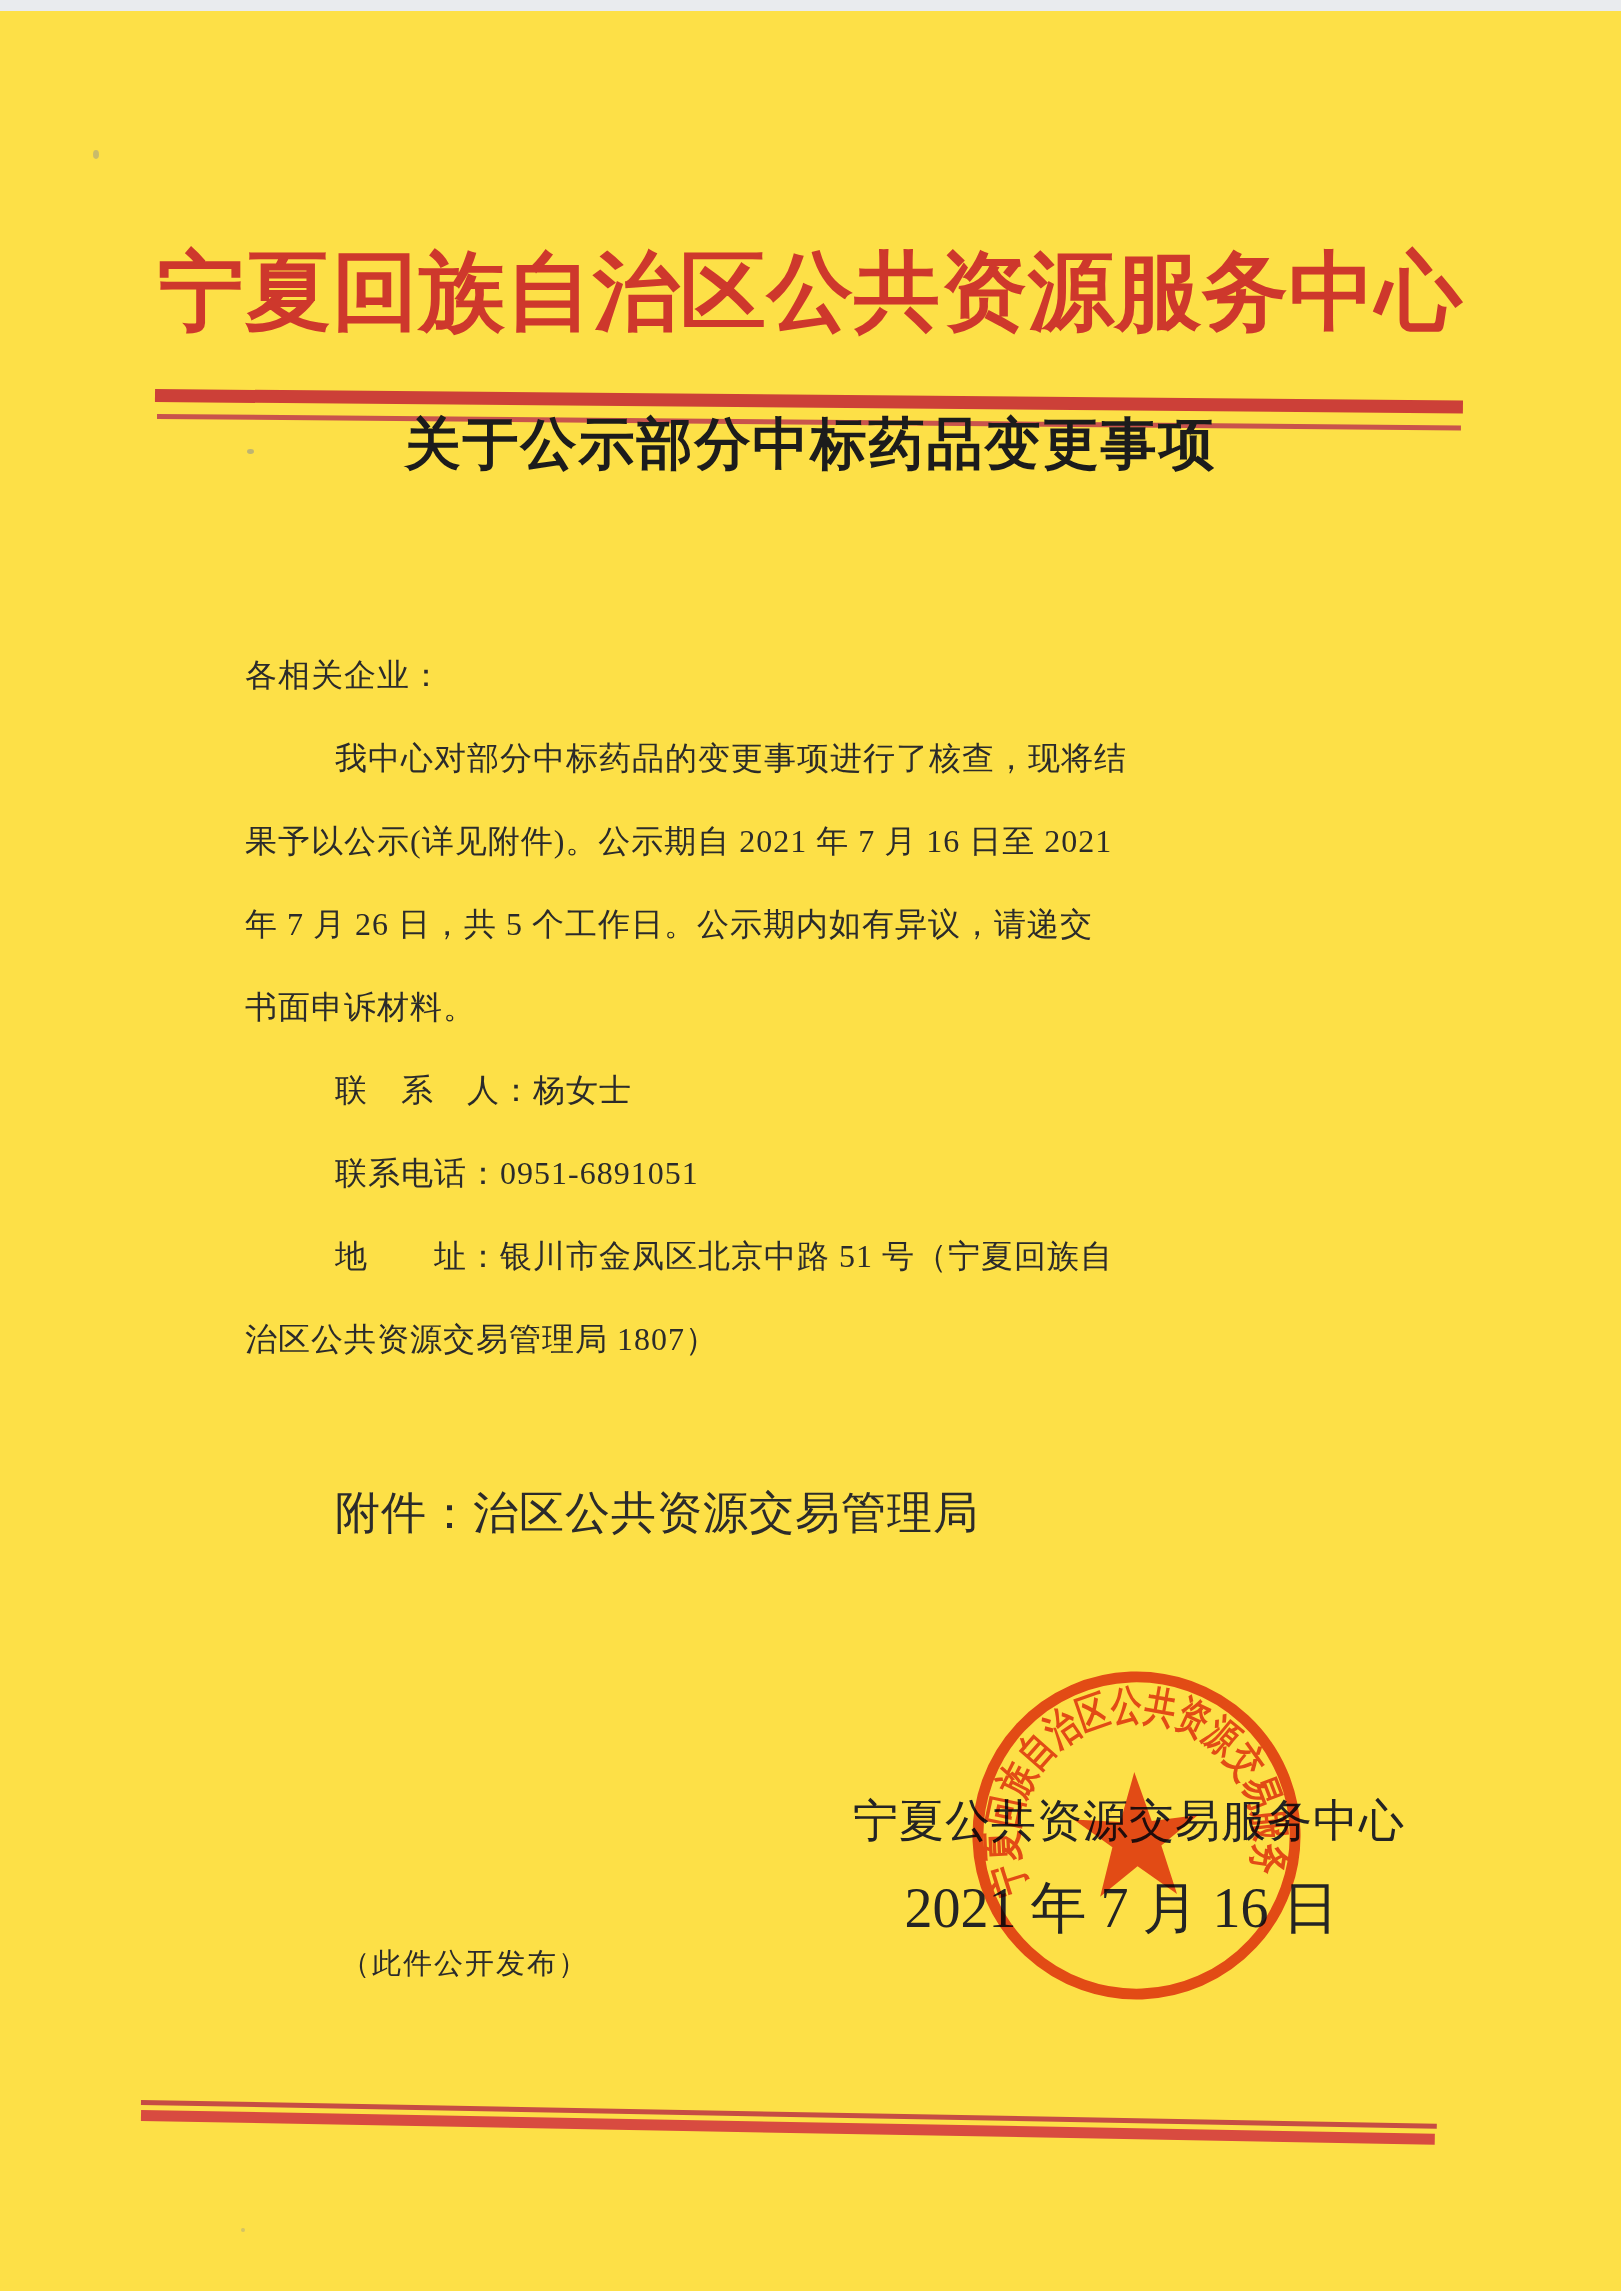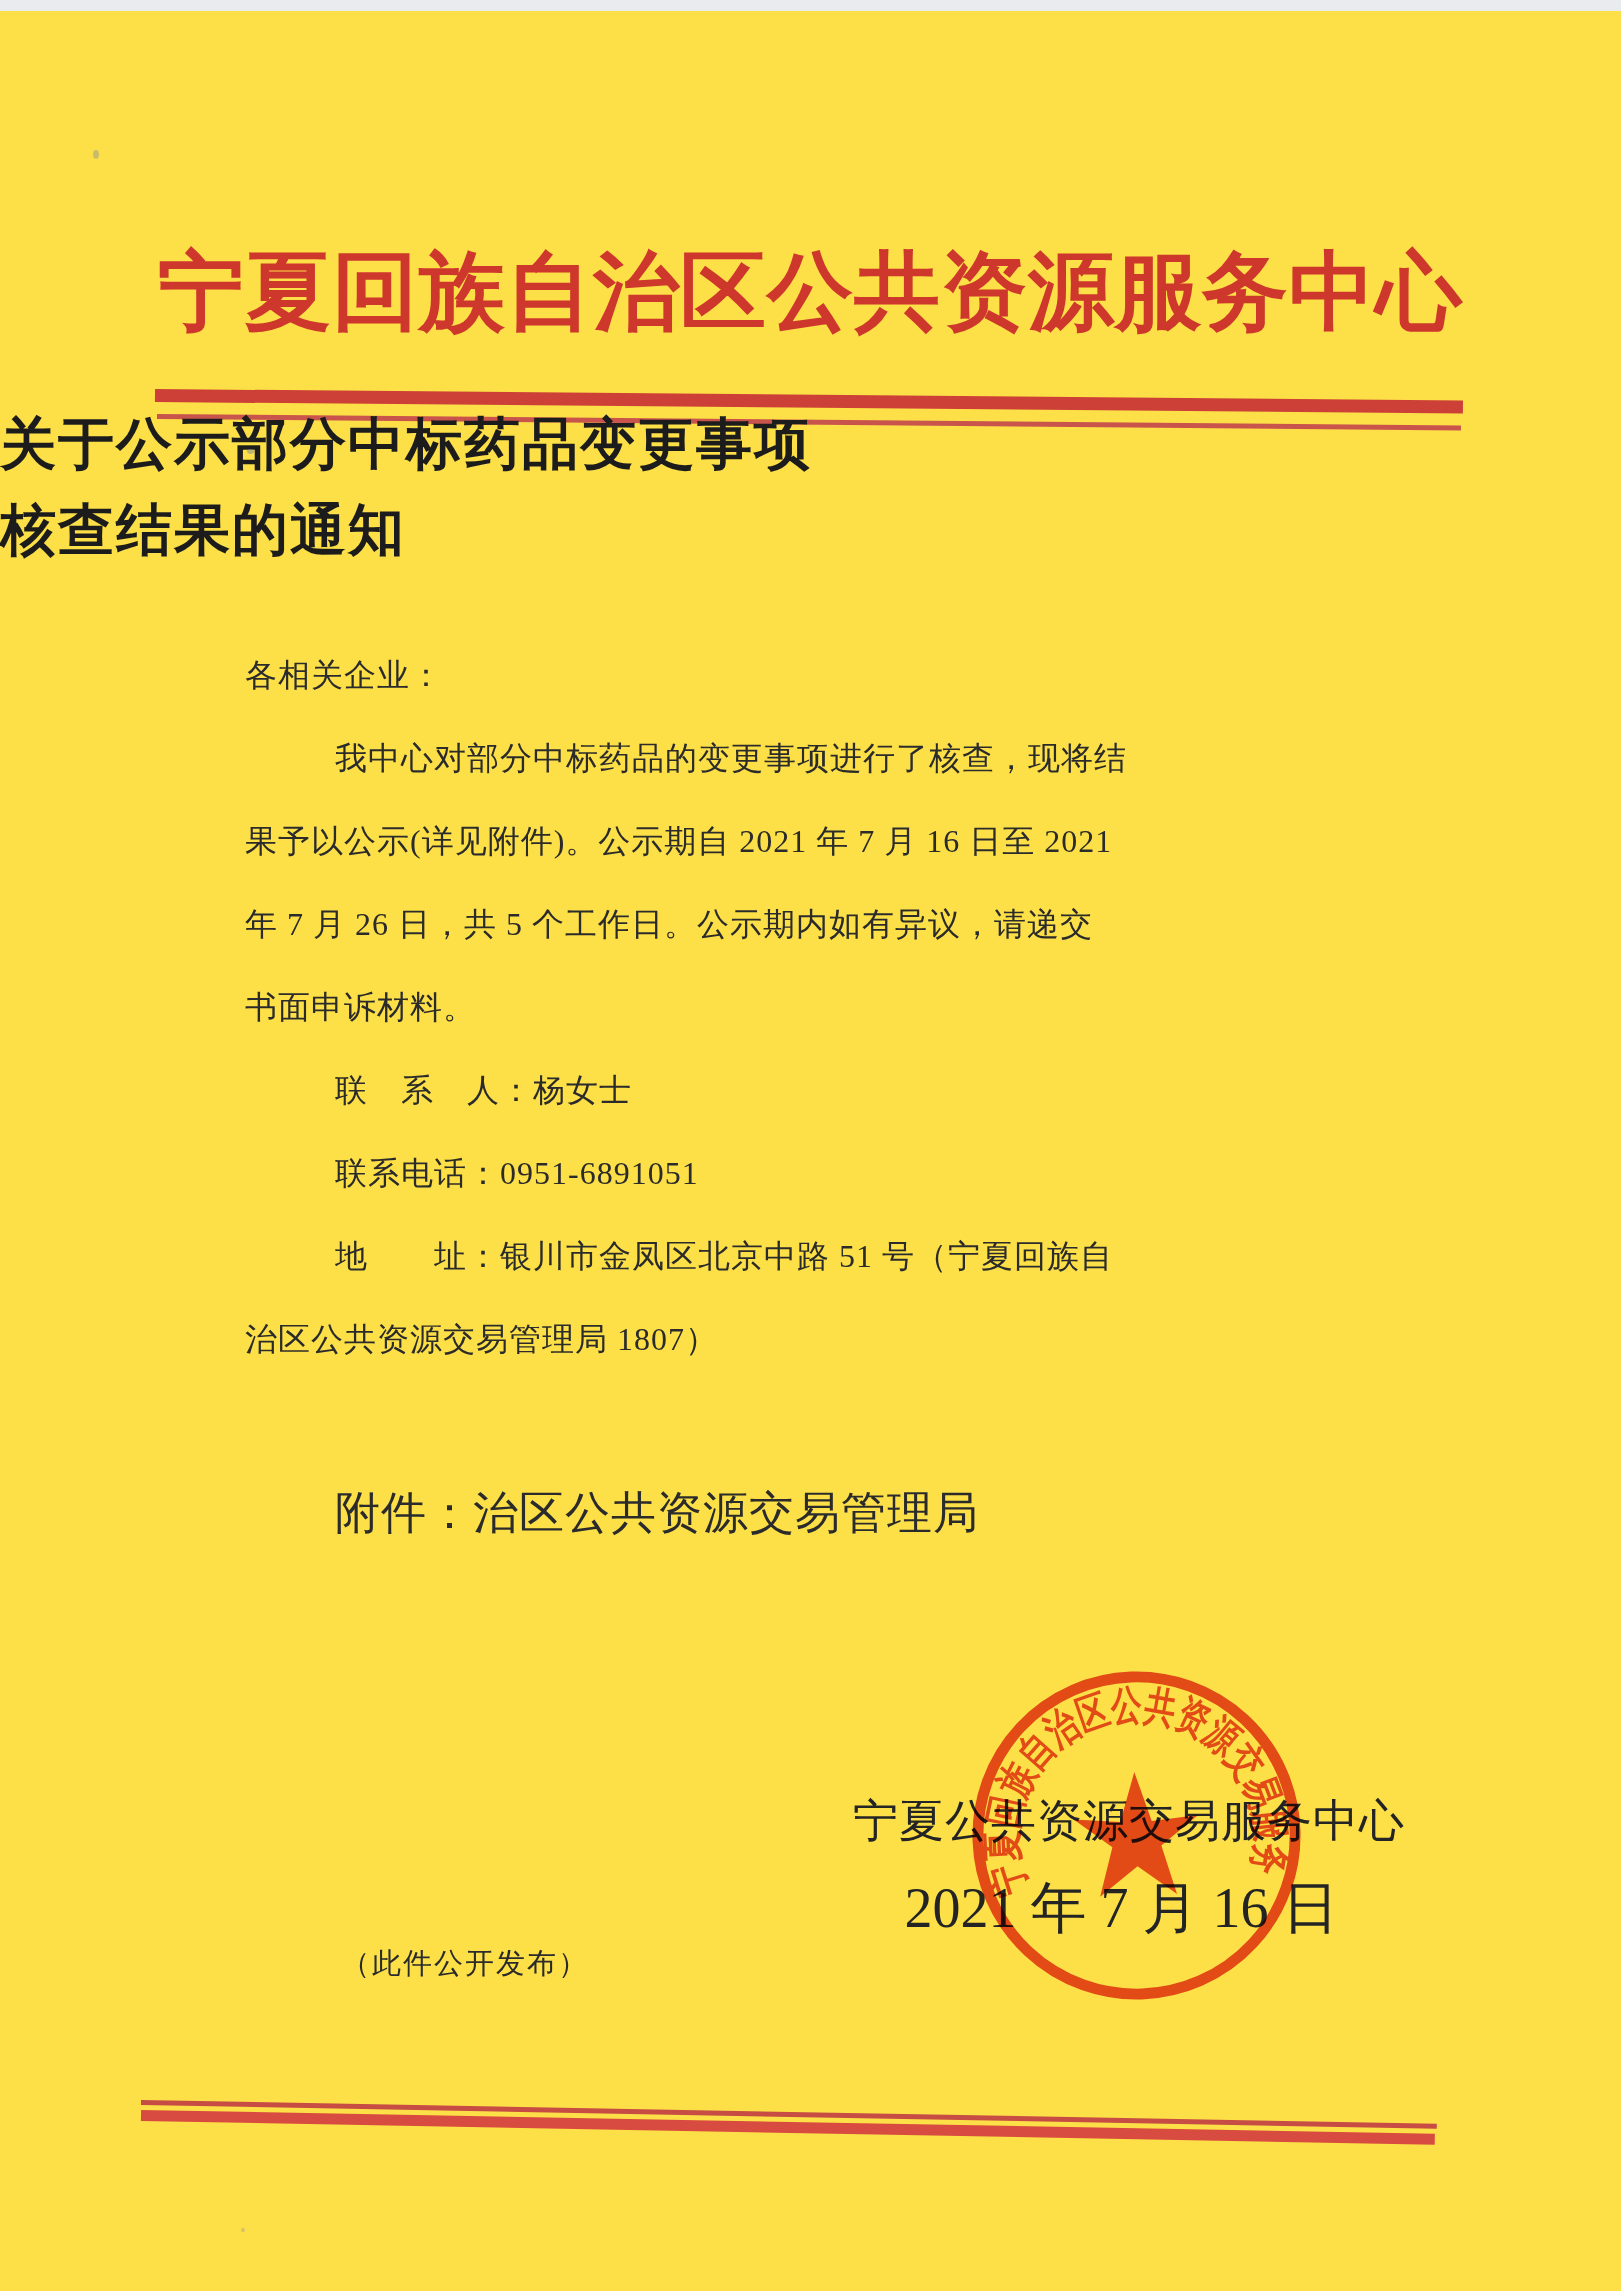--- a/index.html
+++ b/index.html
@@ -23,20 +23,21 @@
   }
   .rule{position:absolute;background:#cc4038;}
   .rule-thick-top{left:155px;top:378px;width:1308px;height:12.7px;transform:rotate(0.5deg);transform-origin:left center;}
   .rule-thin-top{left:157px;top:403px;width:1304px;height:4.9px;transform:rotate(0.5deg);transform-origin:left center;background:#c9544c;}
   .rule-thin-bottom{left:141px;top:2089px;width:1296px;height:4.9px;transform:rotate(1.05deg);transform-origin:left center;background:#c64c44;}
   .rule-thick-bottom{left:141px;top:2099px;width:1294px;height:10.8px;transform:rotate(1.05deg);transform-origin:left center;background:#d84b40;}
 
   
   .notice-title{
     position:absolute;top:390px;left:0;width:100%;
+    text-align:center;
     font-size:56px;font-weight:700;color:#1c1c1c;
     line-height:86px;letter-spacing:2px;
     white-space:nowrap;
   }
 
   
   .body-text{
     position:absolute;top:623px;left:245px;width:1157px;
     font-size:32px;line-height:83px;color:#2b2b2b;
     letter-spacing:1px;
@@ -83,21 +84,20 @@
 
 <div class="page">
 
   <div class="letterhead">宁夏回族自治区公共资源服务中心</div>
 
   <div class="rule rule-thick-top"></div>
   <div class="rule rule-thin-top"></div>
 
   <div class="notice-title">
     <div>关于公示部分中标药品变更事项</div>
-    <div>核查结果的通知</div>
   </div>
 
   <div class="body-text">
     <div class="body-line">各相关企业：</div>
     <div class="body-line indent">我中心对部分中标药品的变更事项进行了核查，现将结</div>
     <div class="body-line">果予以公示(详见附件)。公示期自 2021 年 7 月 16 日至 2021</div>
     <div class="body-line">年 7 月 26 日，共 5 个工作日。公示期内如有异议，请递交</div>
     <div class="body-line">书面申诉材料。</div>
     <div class="body-line indent">联　系　人：杨女士</div>
     <div class="body-line indent">联系电话：0951-6891051</div>

